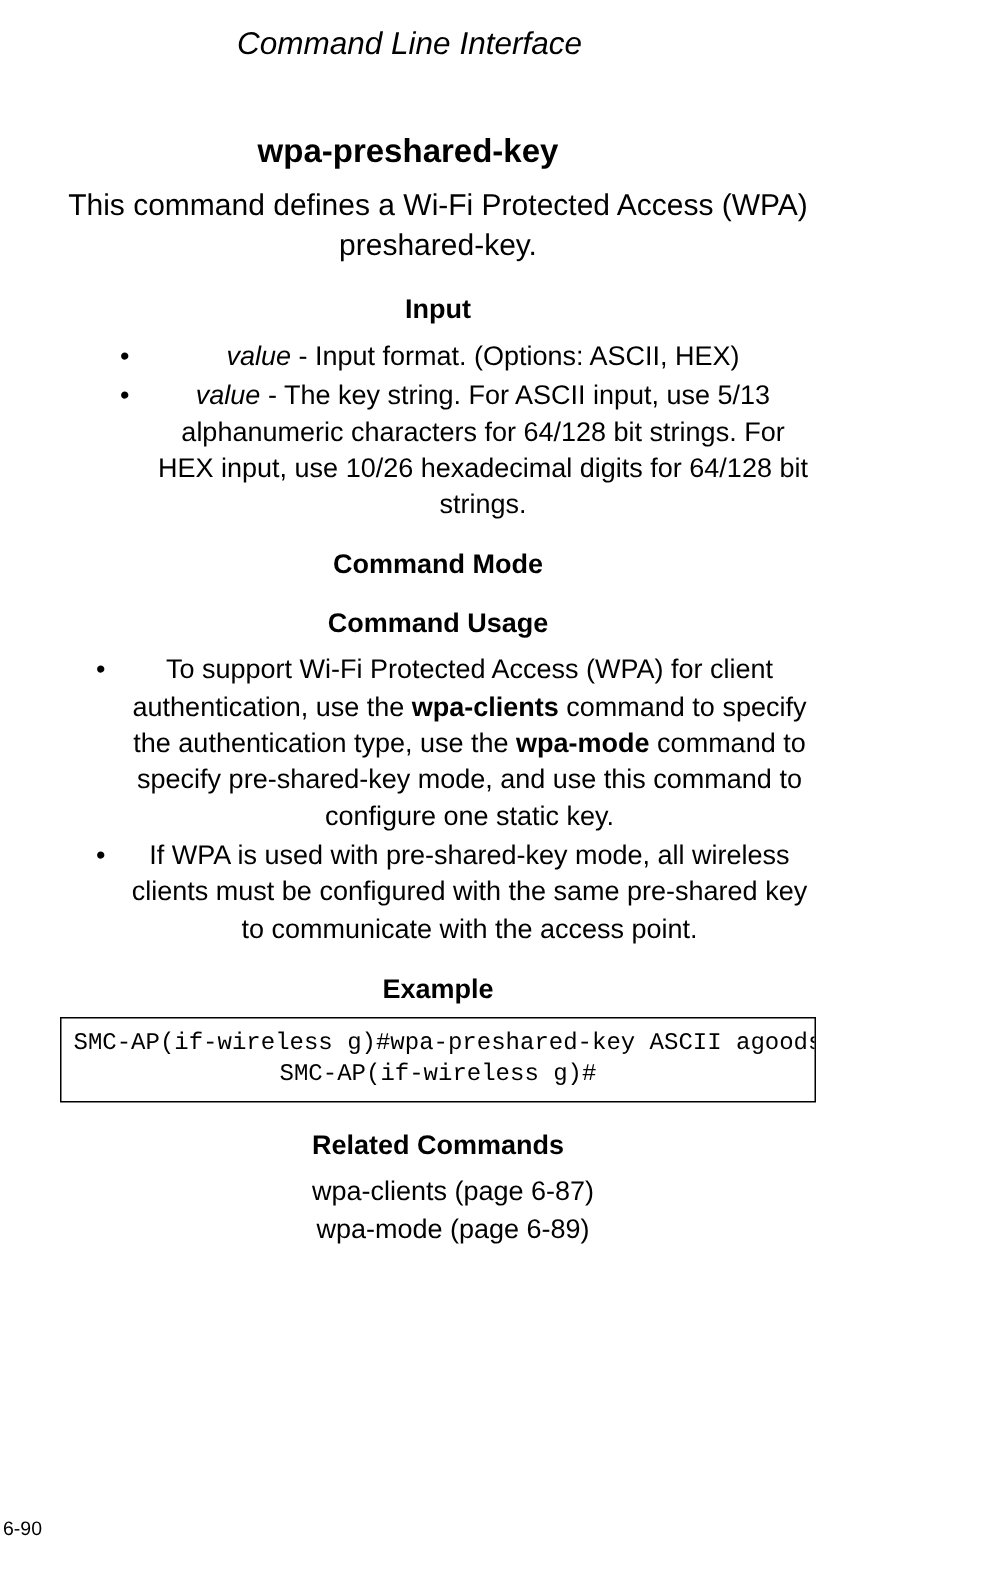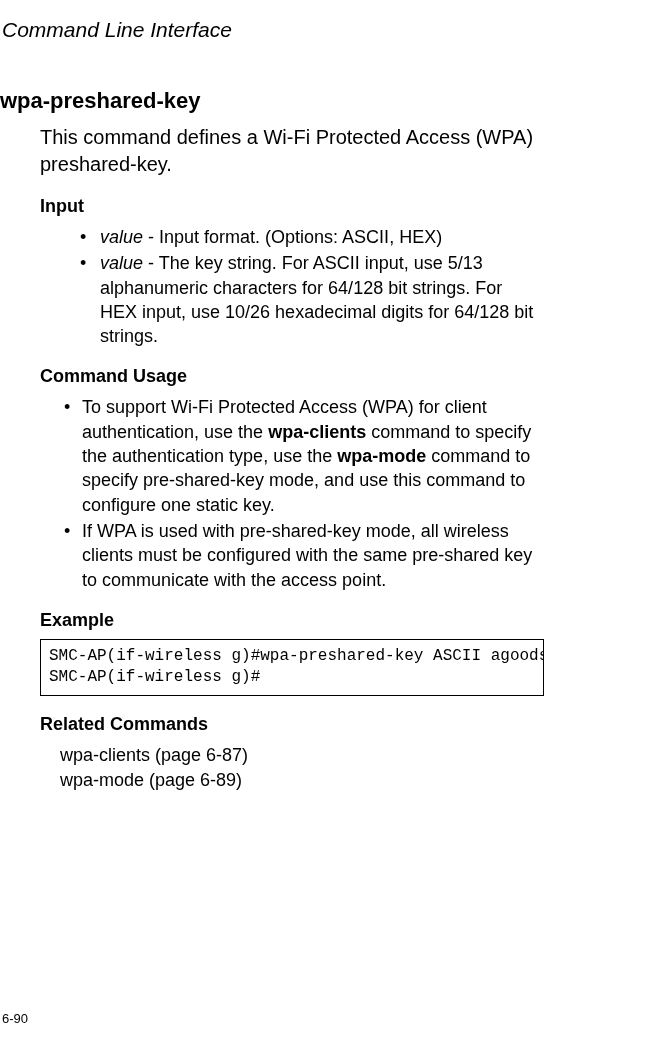--- a/index.html
+++ b/index.html
@@ -1,17 +1,17 @@
 <!DOCTYPE html>
 <html><head>
 <meta charset="utf-8">
 <style>
   * { box-sizing: border-box; margin: 0; padding: 0; }
   html, body { width: 658px; height: 1052px; background: #fff; font-family: Arial, Helvetica, sans-serif; color: #000; }
-  .page { width: 578px; height: 1052px; position: relative; padding: 18px 34px 0 0; }
+  .page { width: 578px; height: 1052px; position: relative; padding: 18px 34px 0 0; text-align: center; }
   .header { font-style: italic; font-size: 21px; margin-bottom: 46px; margin-left: 2px; }
   .cmd-title { font-weight: bold; font-size: 22px; margin-bottom: 10px; }
   .body-block { margin-left: 40px; }
   .desc { font-size: 20px; line-height: 1.35; margin-bottom: 18px; }
   .section-h { font-weight: bold; font-size: 18px; margin-bottom: 8px; margin-top: 18px; }
   .syntax-line { font-size: 18px; margin-left: 20px; margin-bottom: 12px; }
   .syntax-line .kw { font-weight: bold; }
   .syntax-line .arg { font-style: italic; }
   .param-list { margin-left: 40px; margin-bottom: 10px; }
   .param-item { font-size: 18px; line-height: 1.35; position: relative; padding-left: 20px; margin-bottom: 2px; }
@@ -44,20 +44,21 @@
       <div class="param-item">
         <span class="bullet">•</span>
         <span class="pname">value</span><span> - Input format. (Options: ASCII, HEX)</span>
       </div>
       <div class="param-item">
         <span class="bullet">•</span>
         <span class="pname">value</span><span> - The key string. For ASCII input, use 5/13 alphanumeric characters for 64/128 bit strings. For HEX input, use 10/26 hexadecimal digits for 64/128 bit strings.</span>
       </div>
     </div>
 
+    <div class="section-h">Command Mode</div>
 
     <div class="section-h">Command Usage</div>
     <div class="usage-list">
       <div class="usage-item">
         <span class="bullet">•</span>
         <span>To support Wi-Fi Protected Access (WPA) for client authentication, use the </span><span class="kw">wpa-clients</span><span> command to specify the authentication type, use the </span><span class="kw">wpa-mode</span><span> command to specify pre-shared-key mode, and use this command to configure one static key.</span>
       </div>
       <div class="usage-item">
         <span class="bullet">•</span>
         <span>If WPA is used with pre-shared-key mode, all wireless clients must be configured with the same pre-shared key to communicate with the access point.</span><span class="kw"></span><span></span><span class="kw"></span><span></span>

